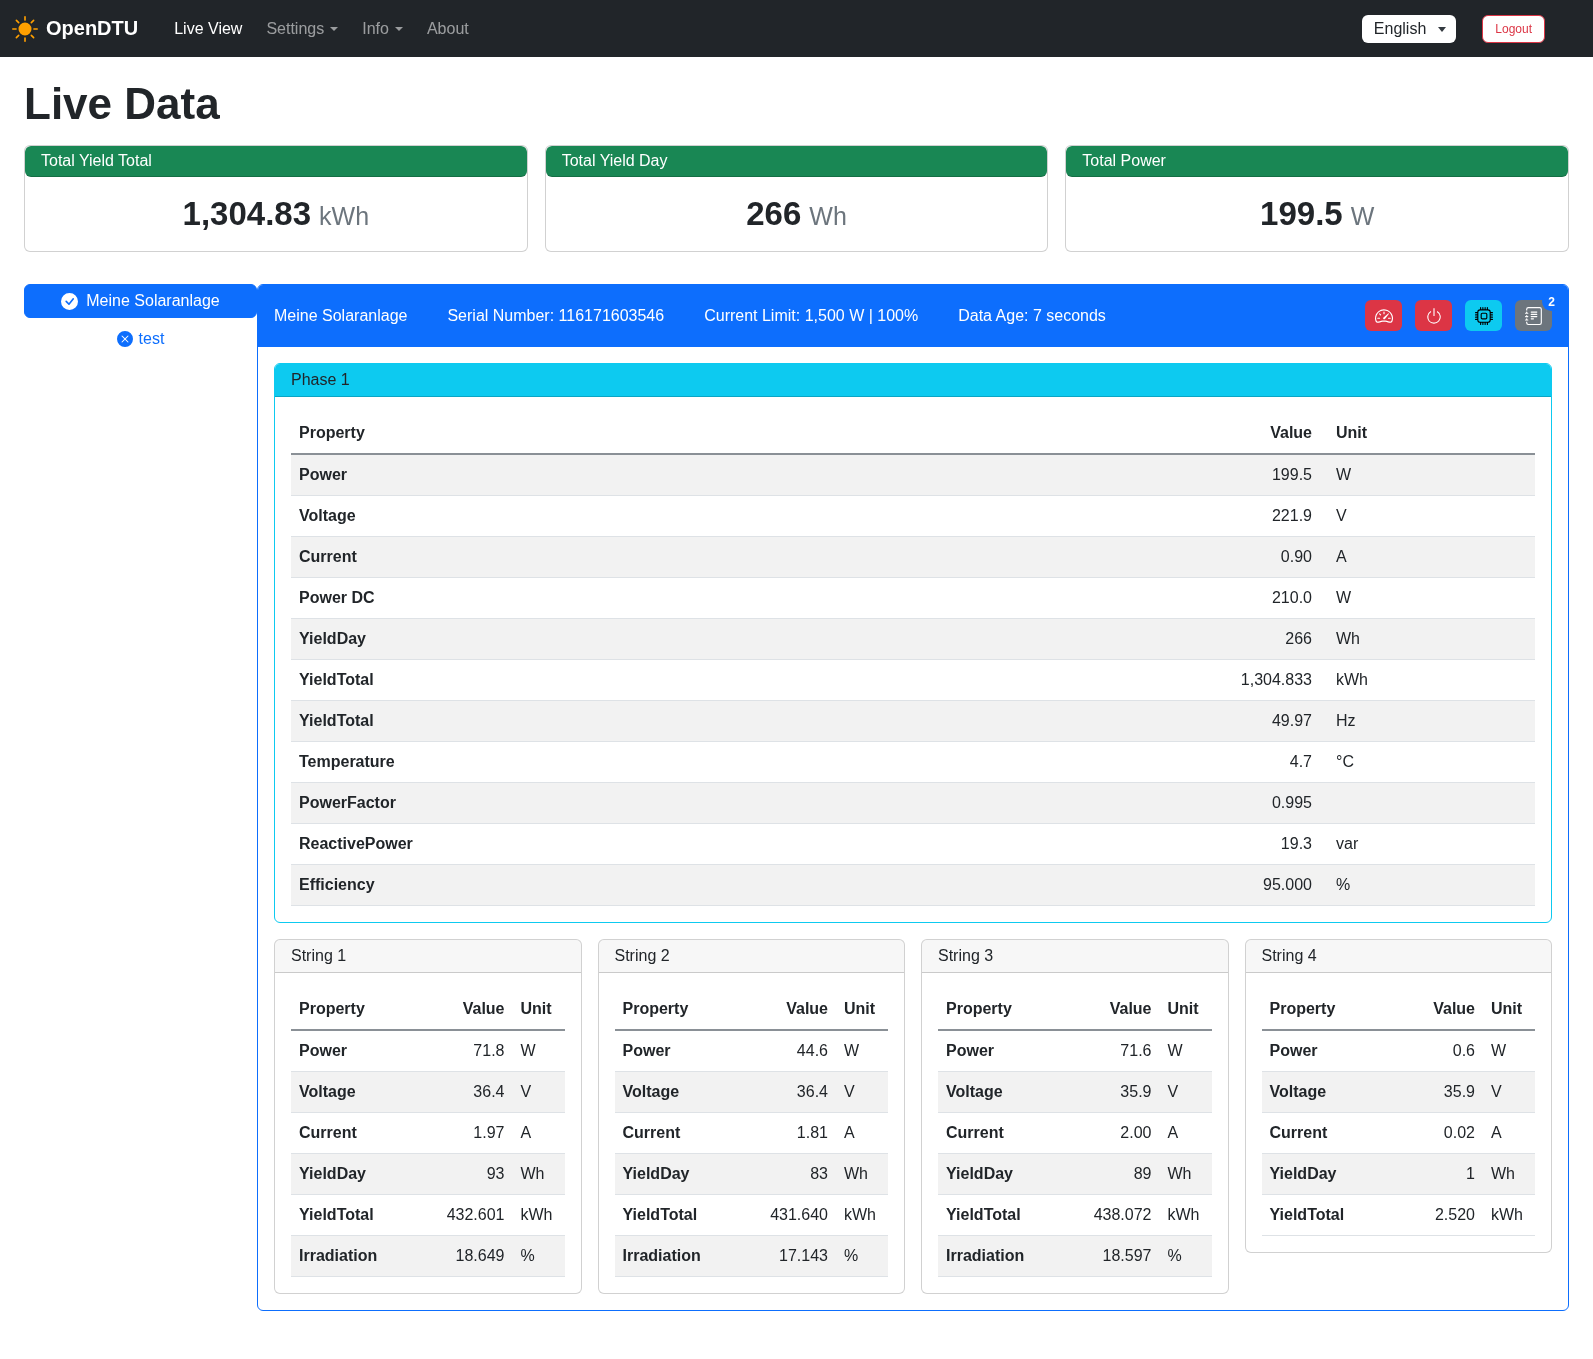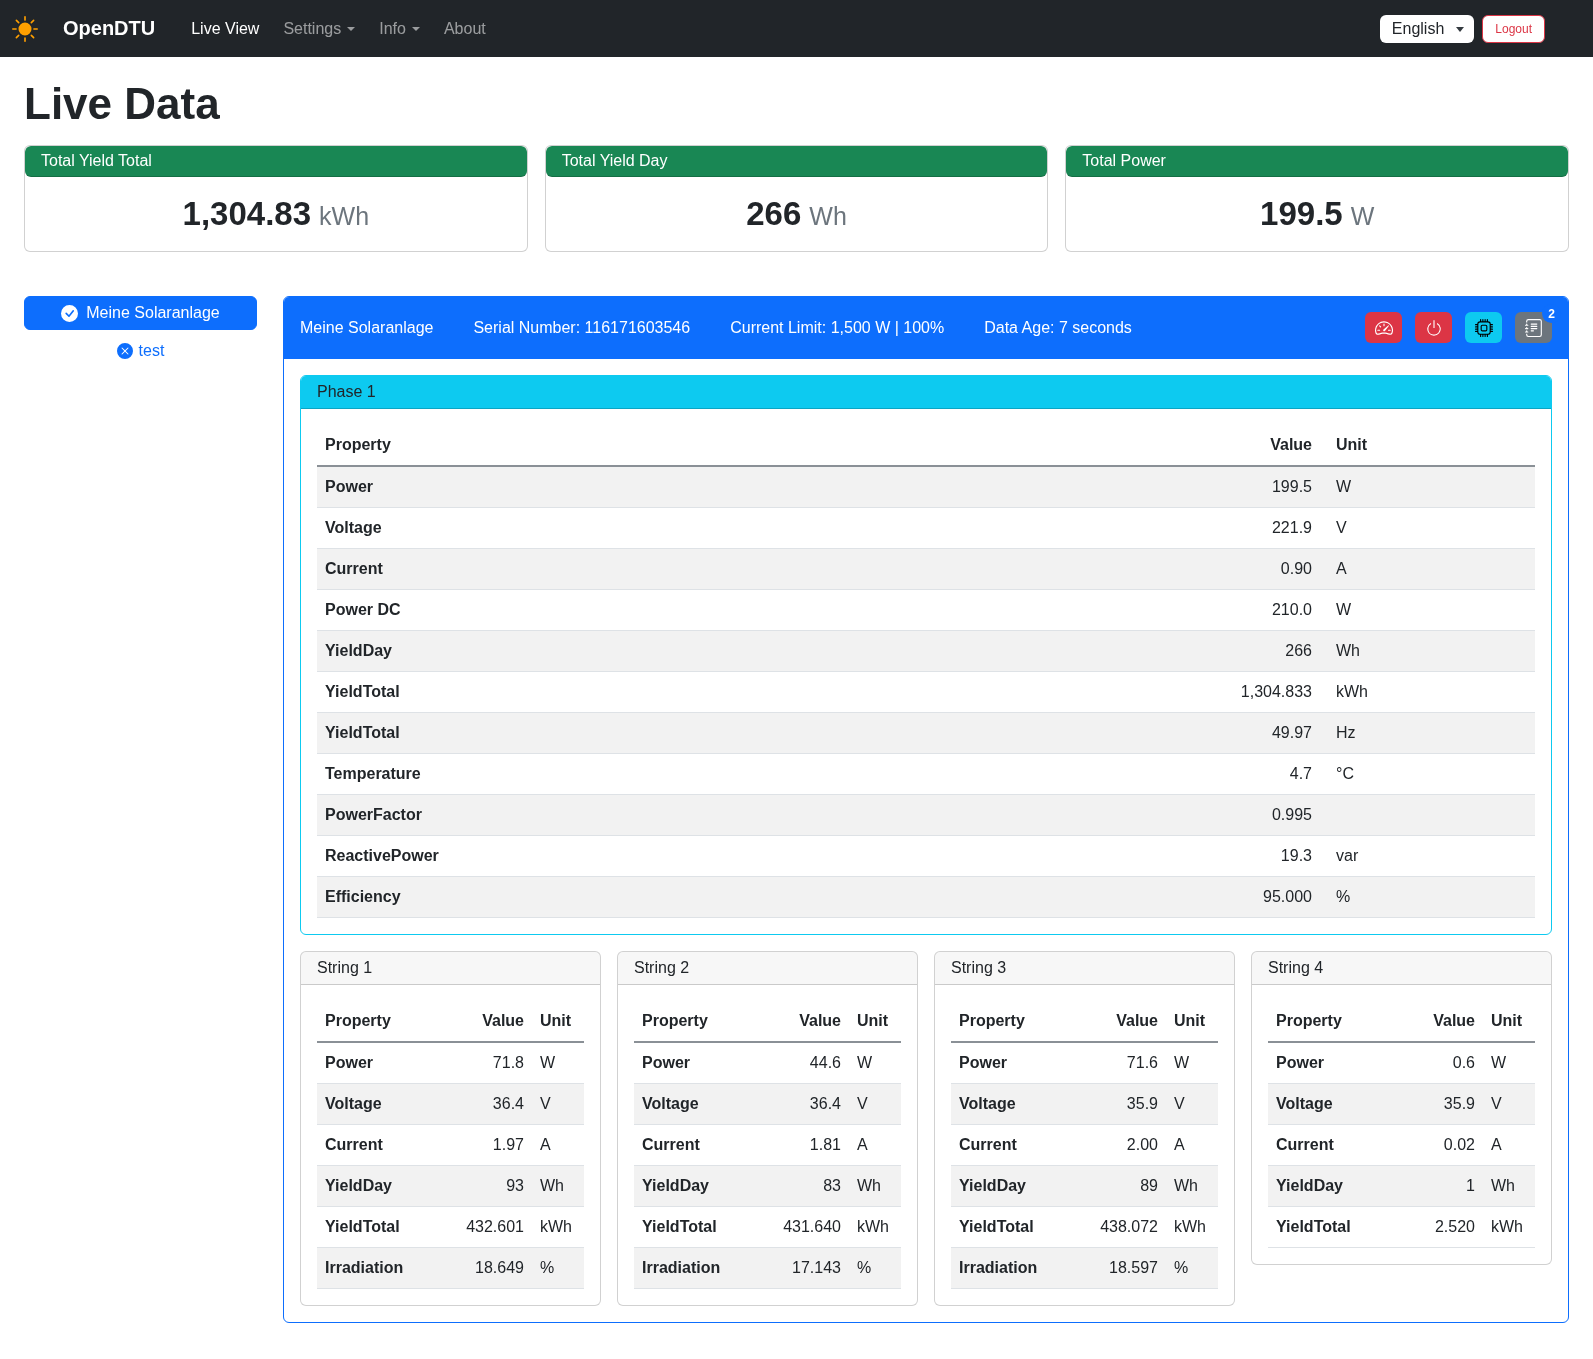--- a/index.html
+++ b/index.html
@@ -16,39 +16,39 @@
   .navbar {
     background: #212529;
     height: 57px;
     display: flex;
     align-items: center;
     justify-content: space-between;
     padding: 0 48px 0 12px;
   }
   .nav-left { display:flex; align-items:center; }
   .brand {
-    display:flex; align-items:center; gap:25px;
+    display:flex; align-items:center; gap:8px;
     color:#fff; font-size:20px; font-weight:700;
     text-decoration:none; margin-right:24px; cursor:pointer;
   }
   .brand-icon { display:flex; color:#ffa000; }
   .nav-link {
     color: rgba(255,255,255,.55);
     padding: 8px 8px;
     margin: 0 4px;
     text-decoration:none;
     cursor:pointer;
     display:inline-flex; align-items:center;
   }
   .nav-link.active { color:#fff; }
   .caret {
     display:inline-block; margin-left:6px;
     border-top:.3em solid; border-right:.3em solid transparent; border-left:.3em solid transparent;
   }
-  .nav-right { display:flex; align-items:center; gap:8px; }
+  .nav-right { display:flex; align-items:center; gap:26px; }
   .lang-select {
     background:#fff; color:#212529; border-radius:6px;
     padding:5px 30px 5px 12px; position:relative; cursor:pointer;
   }
   .select-caret {
     position:absolute; right:10px; top:50%; margin-top:-2px;
     border-top:5px solid #343a40; border-right:4px solid transparent; border-left:4px solid transparent;
   }
   .logout-btn {
     background:#fff; color:#dc3545; border:1px solid #dc3545;
@@ -73,21 +73,21 @@
   .card-header.green { background:#198754; color:#fff;border-radius:6px; }
   .card-header.cyan { background:#0dcaf0; color:#212529; padding:7px 16px; }
   .card-header.light { background:rgba(0,0,0,.03); color:#212529; padding:7px 16px; }
 
   .summary-row { display:flex; gap:17px; }
   .summary-card { flex:1; }
   .value-body { padding:18px 16px; text-align:center; }
   .big-value { font-size:33px; font-weight:700; }
   .big-unit { font-size:25px; color:#6c757d; margin-left:8px; font-weight:400; }
 
-  .content-row { display:flex; gap:26px; margin-top:44px; align-items:flex-start; }
+  .content-row { display:flex; margin-top:32px; align-items:flex-start; }
 
   
   .sidebar { width:233px; flex-shrink:0; }
   .inverter-btn {
     width:100%;
     background:#0d6efd; color:#fff;
     border:1px solid #0d6efd; border-radius:6px;
     padding:7px 12px; font-size:16px; font-family:inherit;
     display:flex; align-items:center; justify-content:center; gap:8px;
     cursor:pointer;

